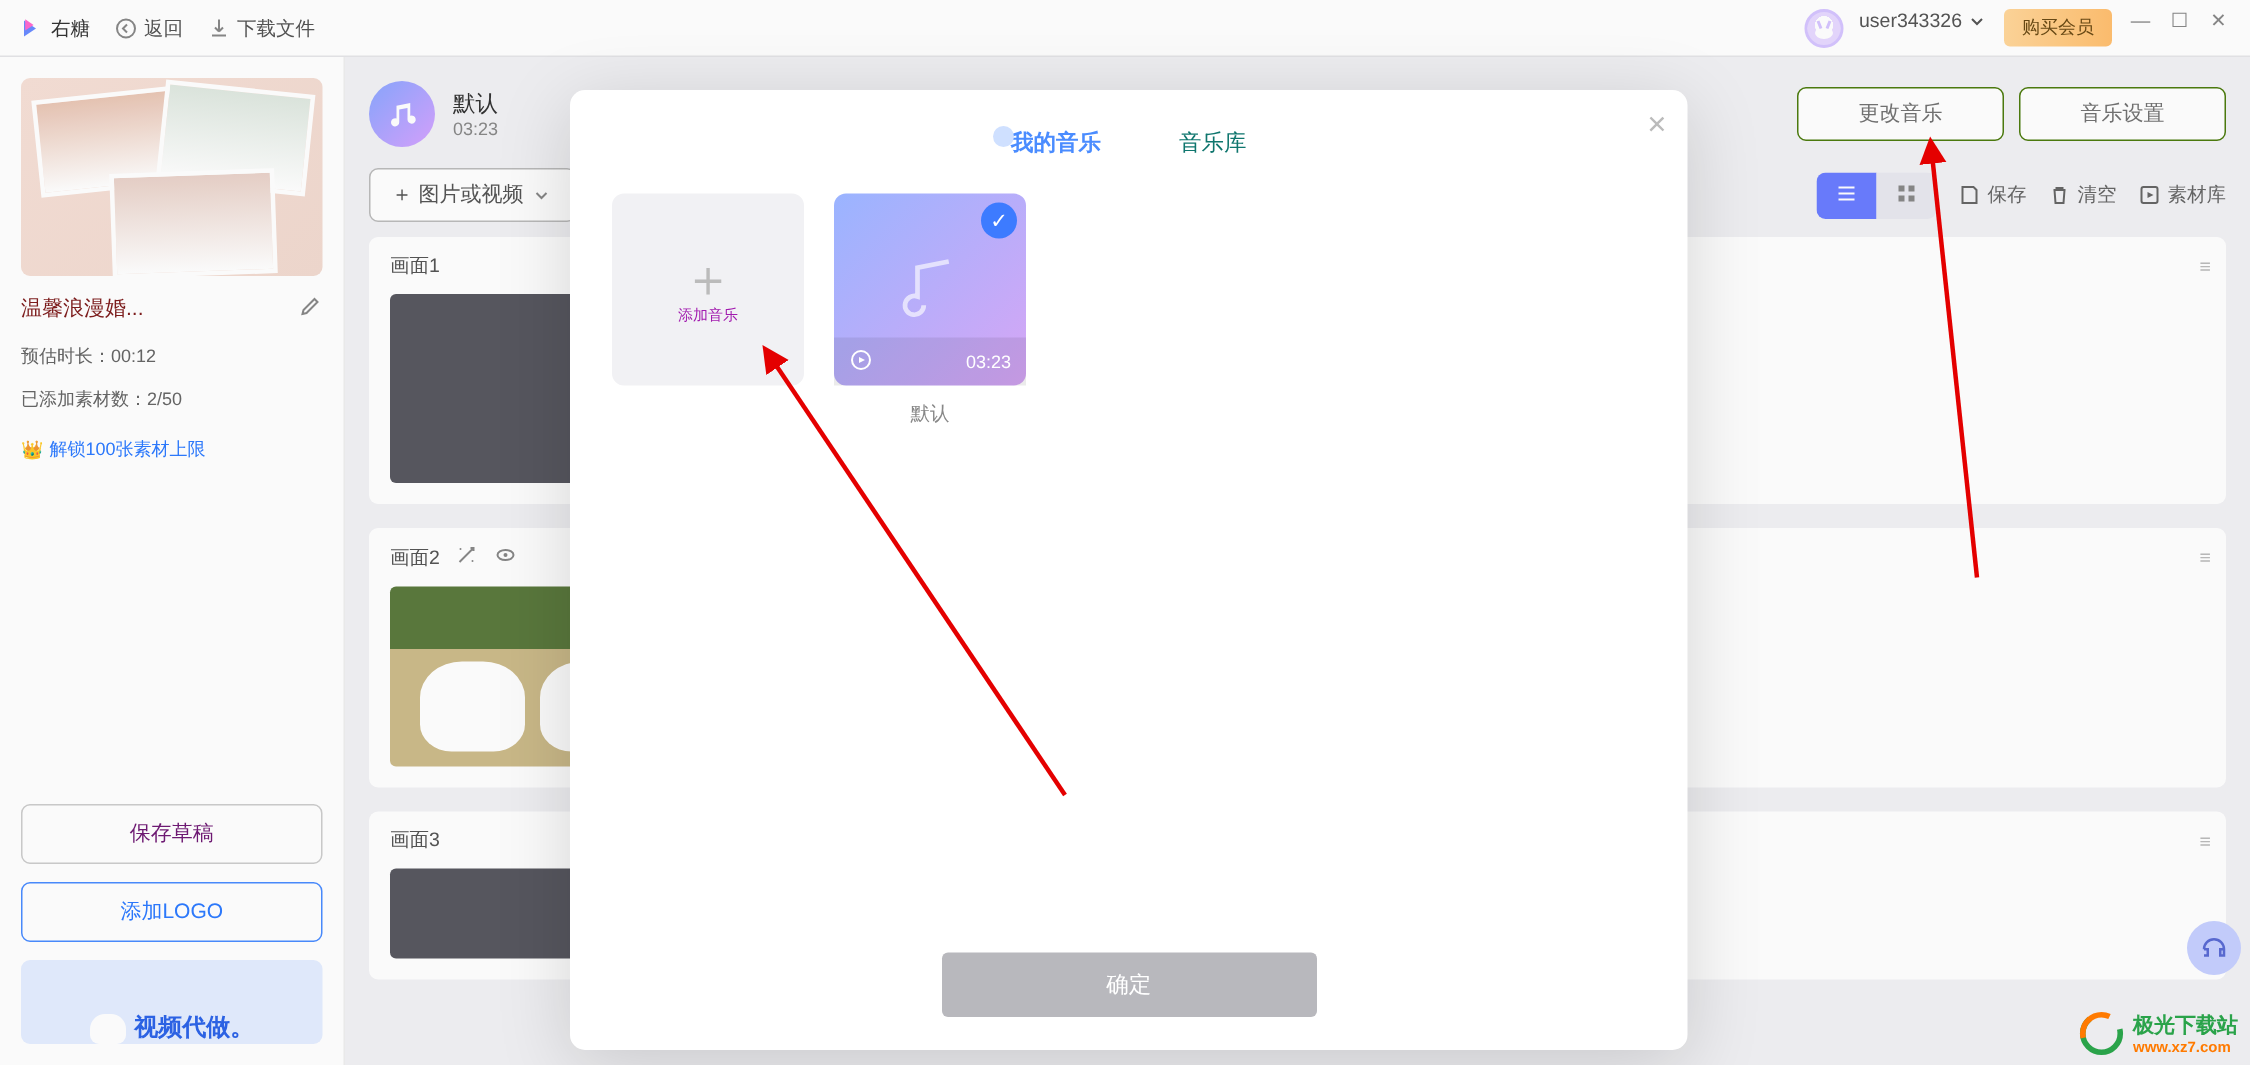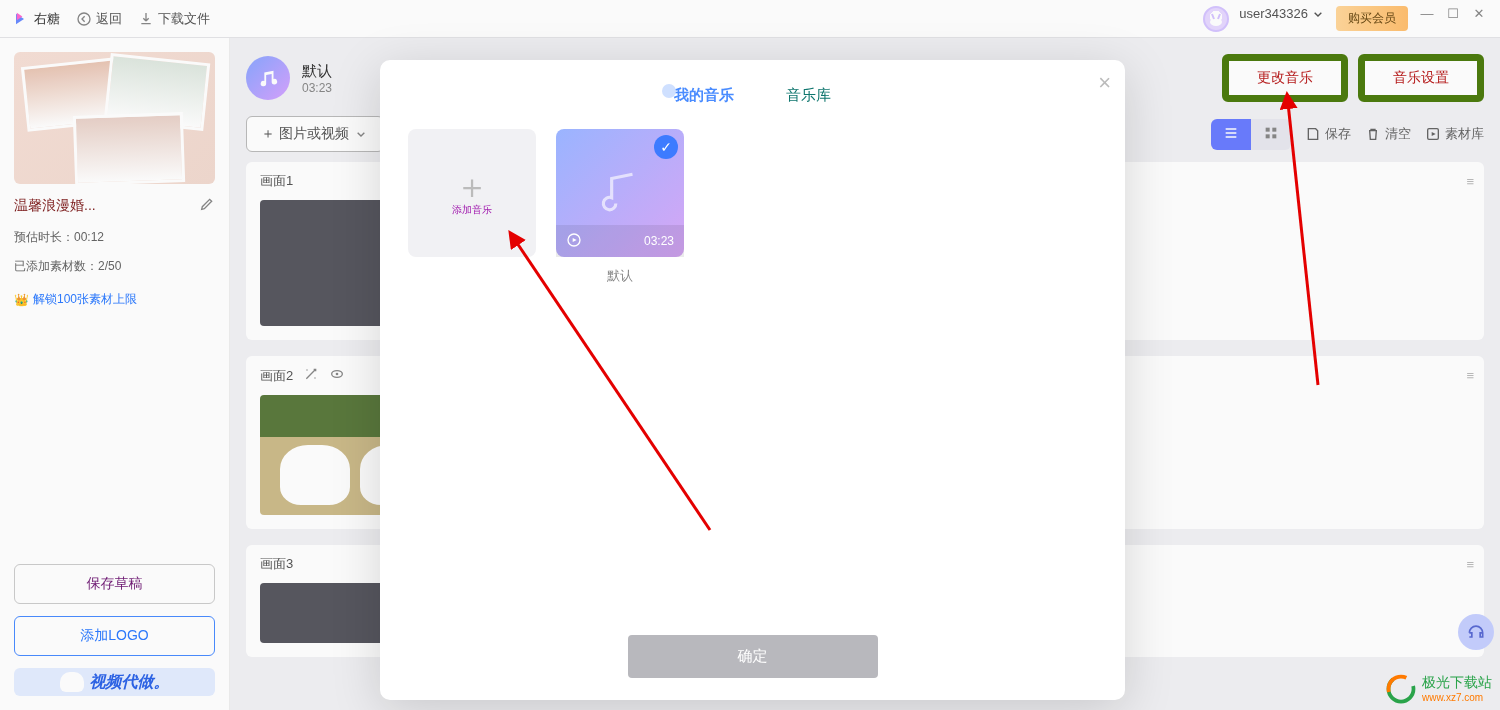--- a/index.html
+++ b/index.html
@@ -23,30 +23,30 @@
 .thumb .ph2{position:absolute;right:8px;top:6px;width:100px;height:68px;background:linear-gradient(#dfe8e0,#fff);border:3px solid #fff;transform:rotate(6deg)}
 .thumb .ph3{position:absolute;left:60px;top:62px;width:110px;height:70px;background:linear-gradient(#e9d2c9,#fff);border:3px solid #fff;transform:rotate(-2deg)}
 .titleRow{display:flex;align-items:center;justify-content:space-between;margin:12px 0 8px;font-size:14px;color:#7f1d1d}
 .editIcon{color:#888;cursor:pointer}
 .meta{font-size:12px;color:#666;margin:6px 0}
 .unlock{color:#2d7bff;font-size:12px;margin-top:10px;display:flex;align-items:center;gap:4px}
 .crown{color:#f5b642}
 .sidebar .spacer{flex:1}
 .sbtn{border:1px solid #ccc;border-radius:6px;text-align:center;padding:10px;font-size:14px;color:#701a75;margin-bottom:12px;cursor:pointer}
 .sbtn.blue{border-color:#4a8cff;color:#2d7bff}
-.promo{height:28px;border-radius:6px;background:#e4edff;display:flex;align-items:center;justify-content:center;gap:6px;color:#2d64e8;font-weight:bold;font-style:italic}
+.promo{height:56px;border-radius:6px;background:#e4edff;display:flex;align-items:flex-end;justify-content:center;gap:6px;color:#2d64e8;font-weight:bold;}
 .promo .bunny{width:24px;height:20px;background:#fff;border-radius:10px 10px 6px 6px;position:relative}
 
 .content{flex:1;background:#f1f1f4;padding:16px;position:relative}
 .musicRow{display:flex;align-items:center;gap:12px;margin-bottom:14px}
 .musicIcon{width:44px;height:44px;border-radius:50%;background:linear-gradient(135deg,#8aa8ff,#d7a3ff);display:flex;align-items:center;justify-content:center;color:#fff}
 .musicInfo .t{font-size:15px;color:#333}
 .musicInfo .d{font-size:12px;color:#888}
 .musicBtns{margin-left:auto;display:flex;gap:10px}
-.obtn{border:7px solid #4d7c0f;border-radius:6px;padding:8px 28px;font-size:14px;color:#b91c1c;background:#fff;cursor:pointer}
+.obtn{border:1px solid #4d7c0f;border-radius:6px;padding:8px 40px;font-size:14px;color:#737373;background:#fff;cursor:pointer}
 .toolbar{display:flex;align-items:center;gap:14px;margin-bottom:10px}
 .addbtn{border:1px solid #bbb;border-radius:6px;padding:8px 14px;font-size:14px;color:#555;background:#fff;cursor:pointer;display:flex;align-items:center;gap:4px}
 .tbright{margin-left:auto;display:flex;align-items:center;gap:14px;color:#666;font-size:13px}
 .viewseg{display:flex;border-radius:6px;overflow:hidden}
 .viewseg>div{padding:6px 12px;cursor:pointer;background:#e8e8ef}
 .viewseg>div.active{background:#6b7dff;color:#fff}
 .ticon{display:flex;align-items:center;gap:4px;cursor:pointer}
 .panel{background:#fff;border-radius:6px;margin-bottom:16px;overflow:hidden}
 .panelHead{display:flex;align-items:center;gap:10px;padding:10px 14px;font-size:13px;color:#555;position:relative}
 .panelHead .hicons{display:flex;gap:10px;color:#888}
@@ -73,21 +73,21 @@
 .tileBox.add .lbl{font-size:10px;margin-top:0;color:#a21caf}
 .tileBox.music{background:linear-gradient(135deg,#9ab4ff,#d6a6f5);color:#fff}
 .tileBox.music .note{font-size:44px;opacity:.8;margin-top:6px}
 .tileBox.music .bar{position:absolute;bottom:0;left:0;right:0;height:32px;background:rgba(0,0,0,.08);display:flex;align-items:center;justify-content:space-between;padding:0 10px;font-size:12px}
 .check{position:absolute;right:6px;top:6px;width:24px;height:24px;border-radius:50%;background:#3d7bff;color:#fff;display:flex;align-items:center;justify-content:center;font-size:14px}
 .tileLbl{text-align:center;font-size:13px;color:#888;margin-top:10px}
 .modalFoot{margin-top:auto;display:flex;justify-content:center}
 .okbtn{width:250px;padding:12px;border:none;border-radius:4px;background:#b8b8bd;color:#fff;font-size:15px;cursor:pointer}
 
 .fab{position:absolute;right:6px;bottom:60px;width:36px;height:36px;border-radius:50%;background:#c6d0ff;display:flex;align-items:center;justify-content:center;color:#5a6bd4}
-.wm{position:absolute;right:8px;bottom:6px;display:flex;gap:6px;font-size:14px;font-weight:normal}
+.wm{position:absolute;right:8px;bottom:6px;display:flex;align-items:center;gap:6px;font-size:14px;font-weight:bold}
 .wm .c1{color:#2aa34a}.wm .c2{color:#ff7a00;font-size:10px}
 
 .arrow{position:absolute;pointer-events:none}
 .arrow svg{overflow:visible}
 
 .svgicon{width:16px;height:16px;display:inline-block}
 </style>
 </head>
 <body>
 

